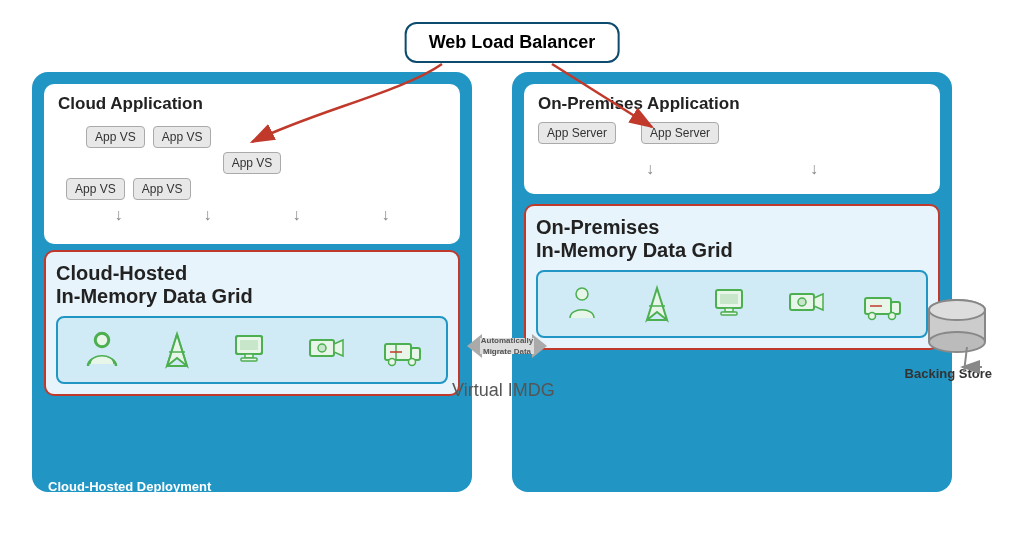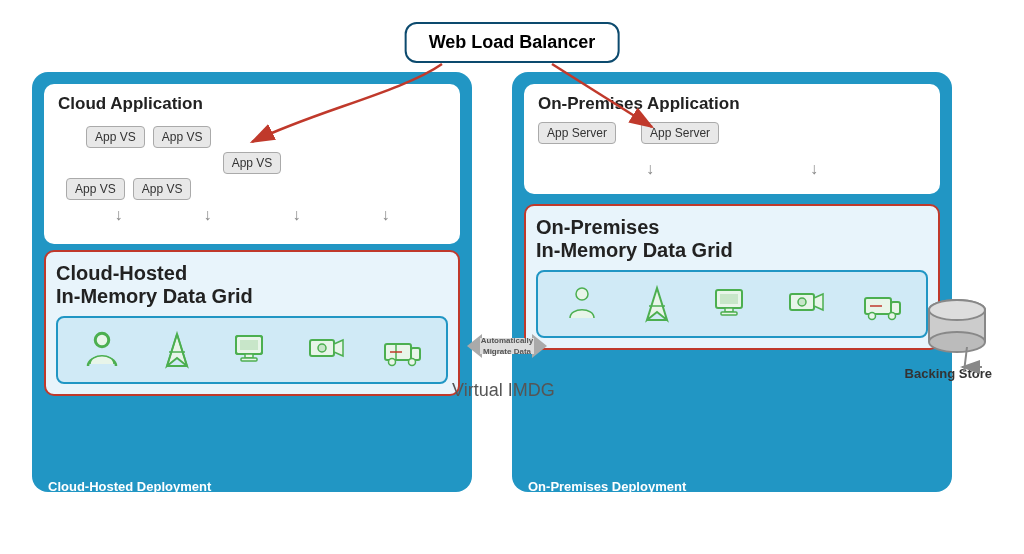--- a/index.html
+++ b/index.html
@@ -343,21 +343,20 @@
             <rect x="3" y="14" width="26" height="16" rx="2" fill="#e8f5e9" stroke="#4caf50" stroke-width="2"></rect>
             <rect x="29" y="18" width="9" height="12" rx="2" fill="#e8f5e9" stroke="#4caf50" stroke-width="2"></rect>
             <circle cx="10" cy="32" r="3.5" fill="#e8f5e9" stroke="#4caf50" stroke-width="1.5"></circle>
             <circle cx="30" cy="32" r="3.5" fill="#e8f5e9" stroke="#4caf50" stroke-width="1.5"></circle>
             <line x1="8" y1="22" x2="20" y2="22" stroke="#c0392b" stroke-width="1.5"></line>
           </svg>
         </div>
       </div>
     </div>
 
-    <div class="deployment-label">On-Premises Deployment</div>
   </div>
 
   <div class="migration-area">
 
     <svg width="110" height="60" viewBox="0 0 110 60">
 
       <polygon points="15,30 30,18 30,42" fill="#aaa"></polygon>
 
       <polygon points="95,30 80,18 80,42" fill="#aaa"></polygon>
 

